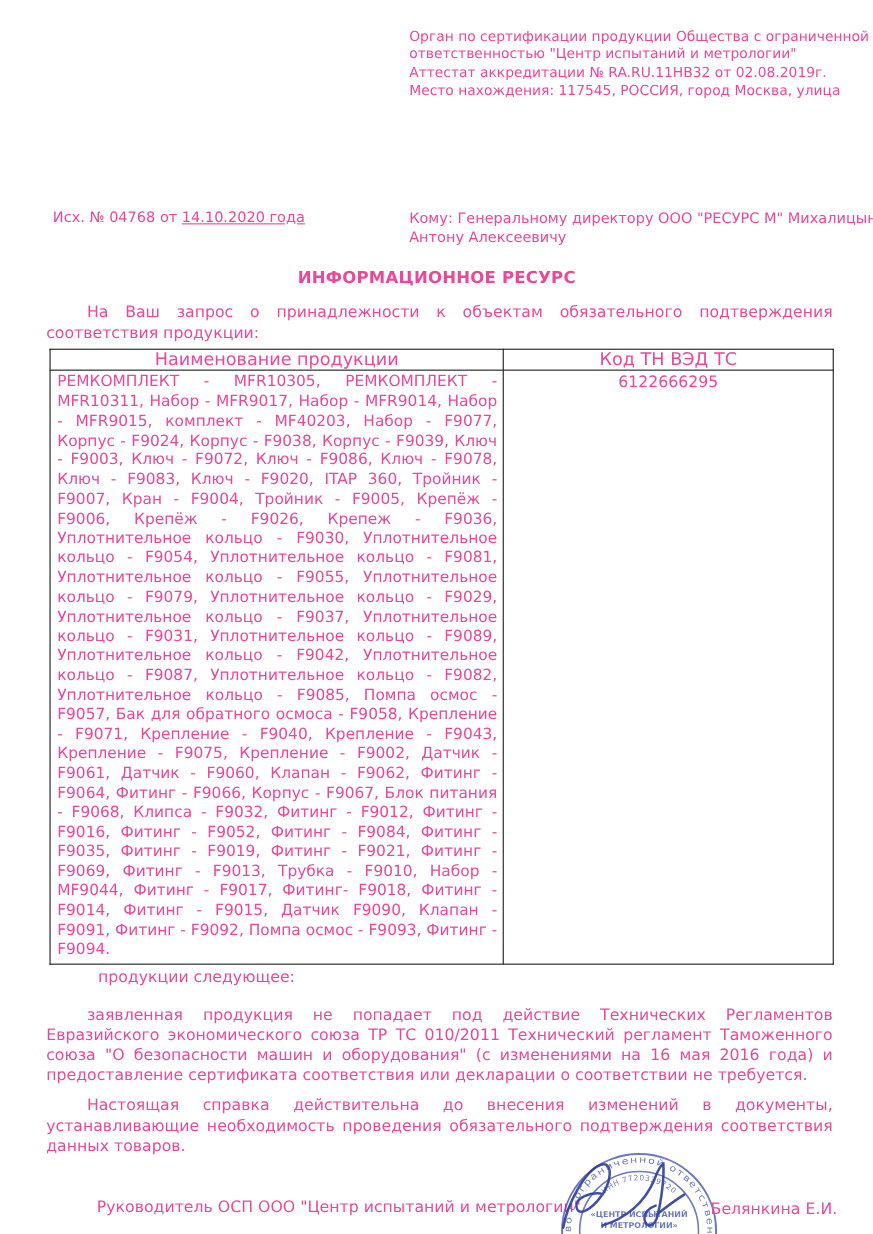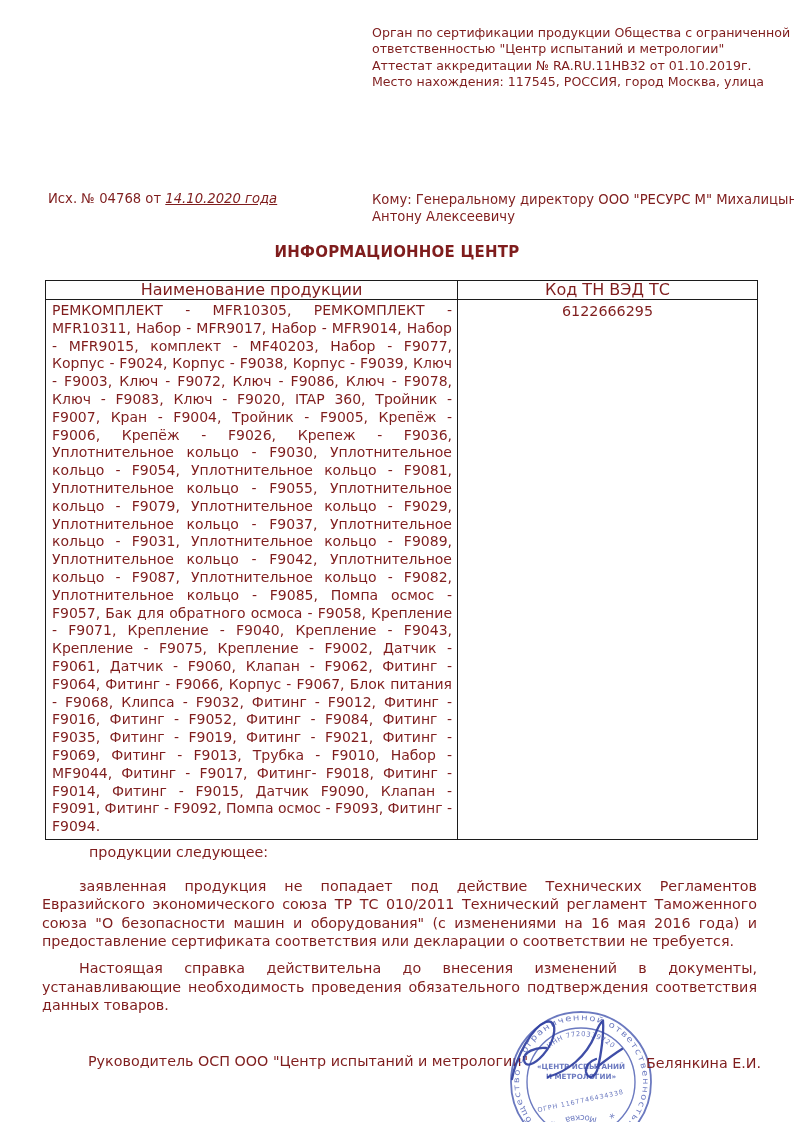--- a/index.html
+++ b/index.html
@@ -1,23 +1,23 @@
 <!DOCTYPE html>
 <html><head>
 <meta charset="utf-8">
 <style>
   html,body{margin:0;padding:0;background:#e8e8e8;}
   .page{
     position:relative;width:794px;height:1122px;margin:0 auto;background:#ffffff;
-    font-family:"DejaVu Sans","Liberation Sans",sans-serif;color:#7f1d1d;overflow:hidden;
+    font-family:"DejaVu Sans","Liberation Sans",sans-serif;color:#ec4899;overflow:hidden;
   }
   .letterhead{position:absolute;left:372px;top:25px;width:418px;font-size:12.6px;line-height:16.4px;}
   .letterhead div{white-space:nowrap;}
   .ref-line{position:absolute;left:48px;top:191px;font-size:13.2px;white-space:nowrap;}
-  .ref-date{text-decoration:underline;font-style:italic;}
+  .ref-date{text-decoration:underline;}
   .recipient{position:absolute;left:372px;top:191px;width:410px;font-size:13.2px;line-height:17px;}
   .recipient div{white-space:nowrap;}
   .doc-title{position:absolute;left:0;top:243px;width:794px;text-align:center;
     font-size:15px;font-weight:bold;letter-spacing:0.2px;}
   .flow{position:absolute;left:42px;top:275px;width:715px;font-size:14.3px;line-height:18.6px;}
   .para{text-align:justify;text-indent:37px;margin:0;}
   .products-table{border-collapse:collapse;margin-left:3px;margin-top:5px;width:712px;
     table-layout:fixed;}
   .products-table th,.products-table td{border:1.6px solid #1c1c1c;font-weight:normal;}
   .products-table th{font-size:16px;padding:1px 2px;line-height:16px;}
@@ -35,35 +35,36 @@
   .stamp-wrap{position:absolute;left:454px;top:-55px;width:170px;height:165px;z-index:2;}
 </style>
 </head>
 <body>
 
 <div class="page">
 
   <div class="letterhead">
     <div>Орган по сертификации продукции Общества с ограниченной</div>
     <div>ответственностью "Центр испытаний и метрологии"</div>
-    <div>Аттестат аккредитации № RA.RU.11НВ32 от 01.10.2019г.</div>
+    <div>Аттестат аккредитации № RA.RU.11НВ32 от 02.08.2019г.</div>
     <div>Место нахождения: 117545, РОССИЯ, город Москва, улица</div>
   </div>
 
   <div class="ref-line"><span>Исх. № 04768 от </span><span class="ref-date">14.10.2020 года</span></div>
 
   <div class="recipient">
     <div>Кому: Генеральному директору ООО "РЕСУРС М" Михалицыну</div>
     <div>Антону Алексеевичу</div>
   </div>
 
-  <div class="doc-title">ИНФОРМАЦИОННОЕ ЦЕНТР</div>
+  <div class="doc-title">ИНФОРМАЦИОННОЕ РЕСУРС</div>
 
   <div class="flow">
 
+    <p class="para">На Ваш запрос о принадлежности к объектам обязательного подтверждения соответствия продукции:</p>
 
     <table class="products-table">
       <colgroup>
           <col class="col-name">
           <col class="col-code">
         </colgroup>
       <tbody>
           <tr>
         <th>Наименование продукции</th>
         <th>Код ТН ВЭД ТС</th>

